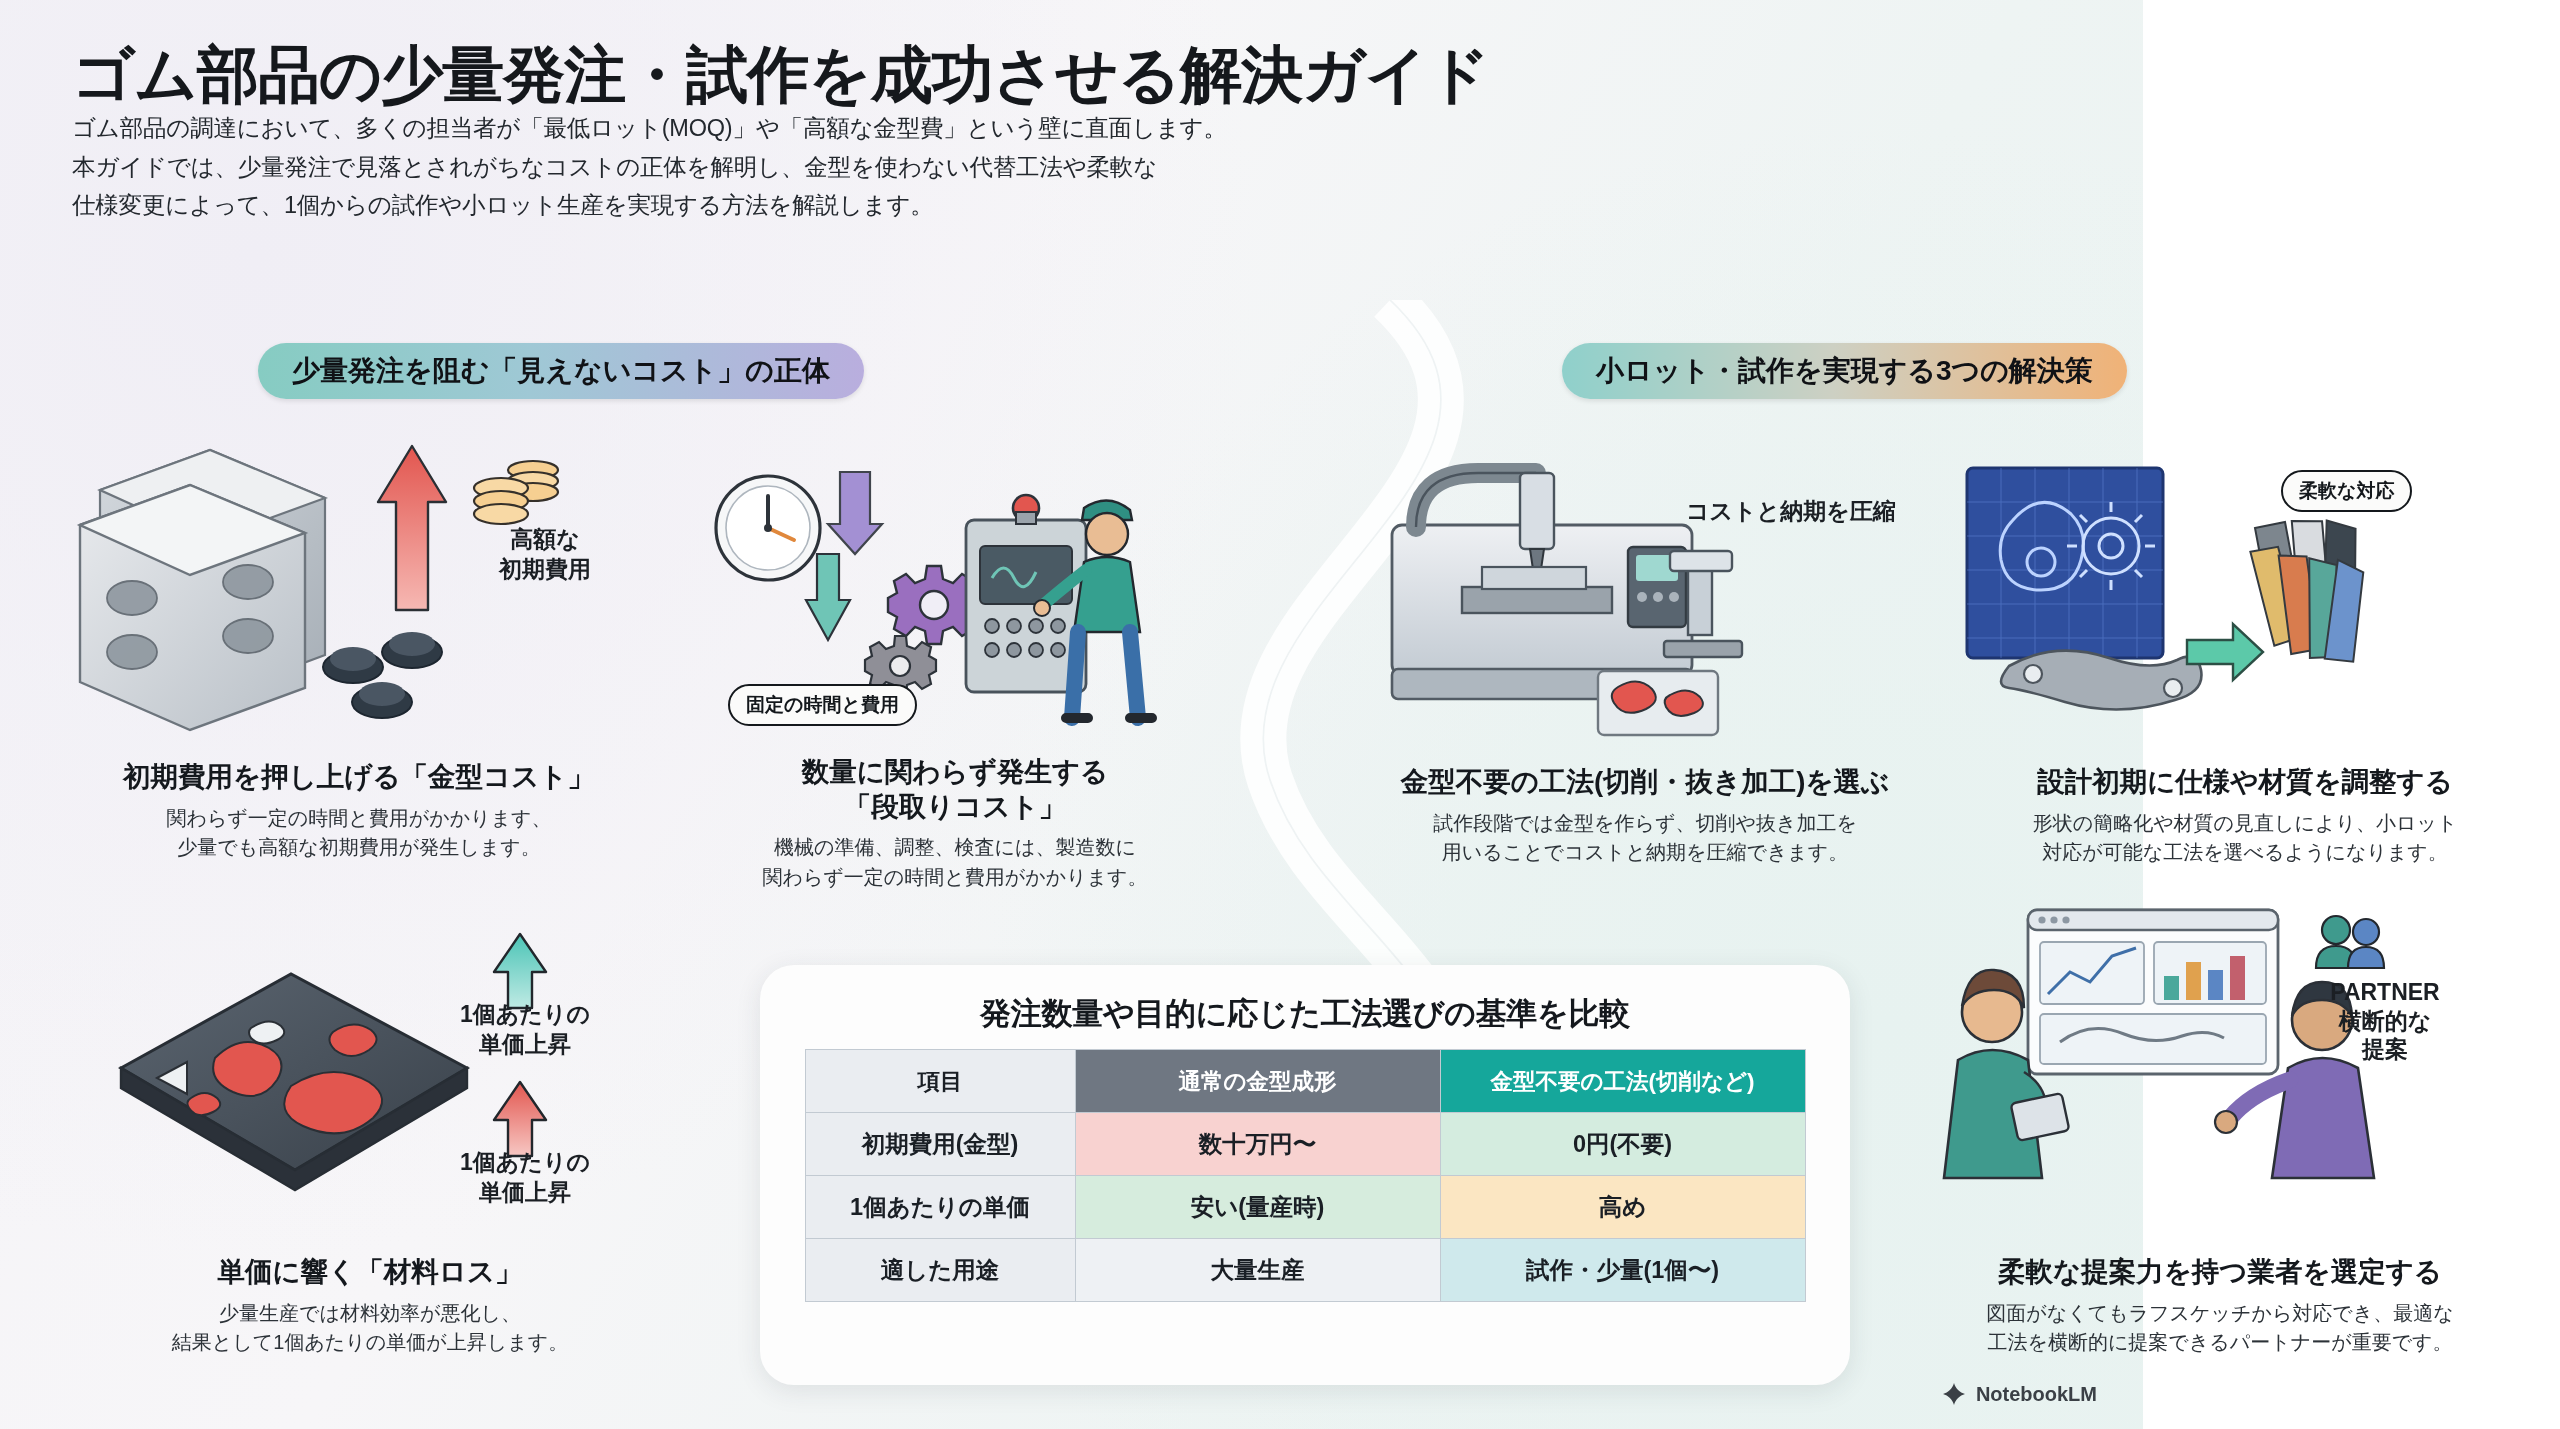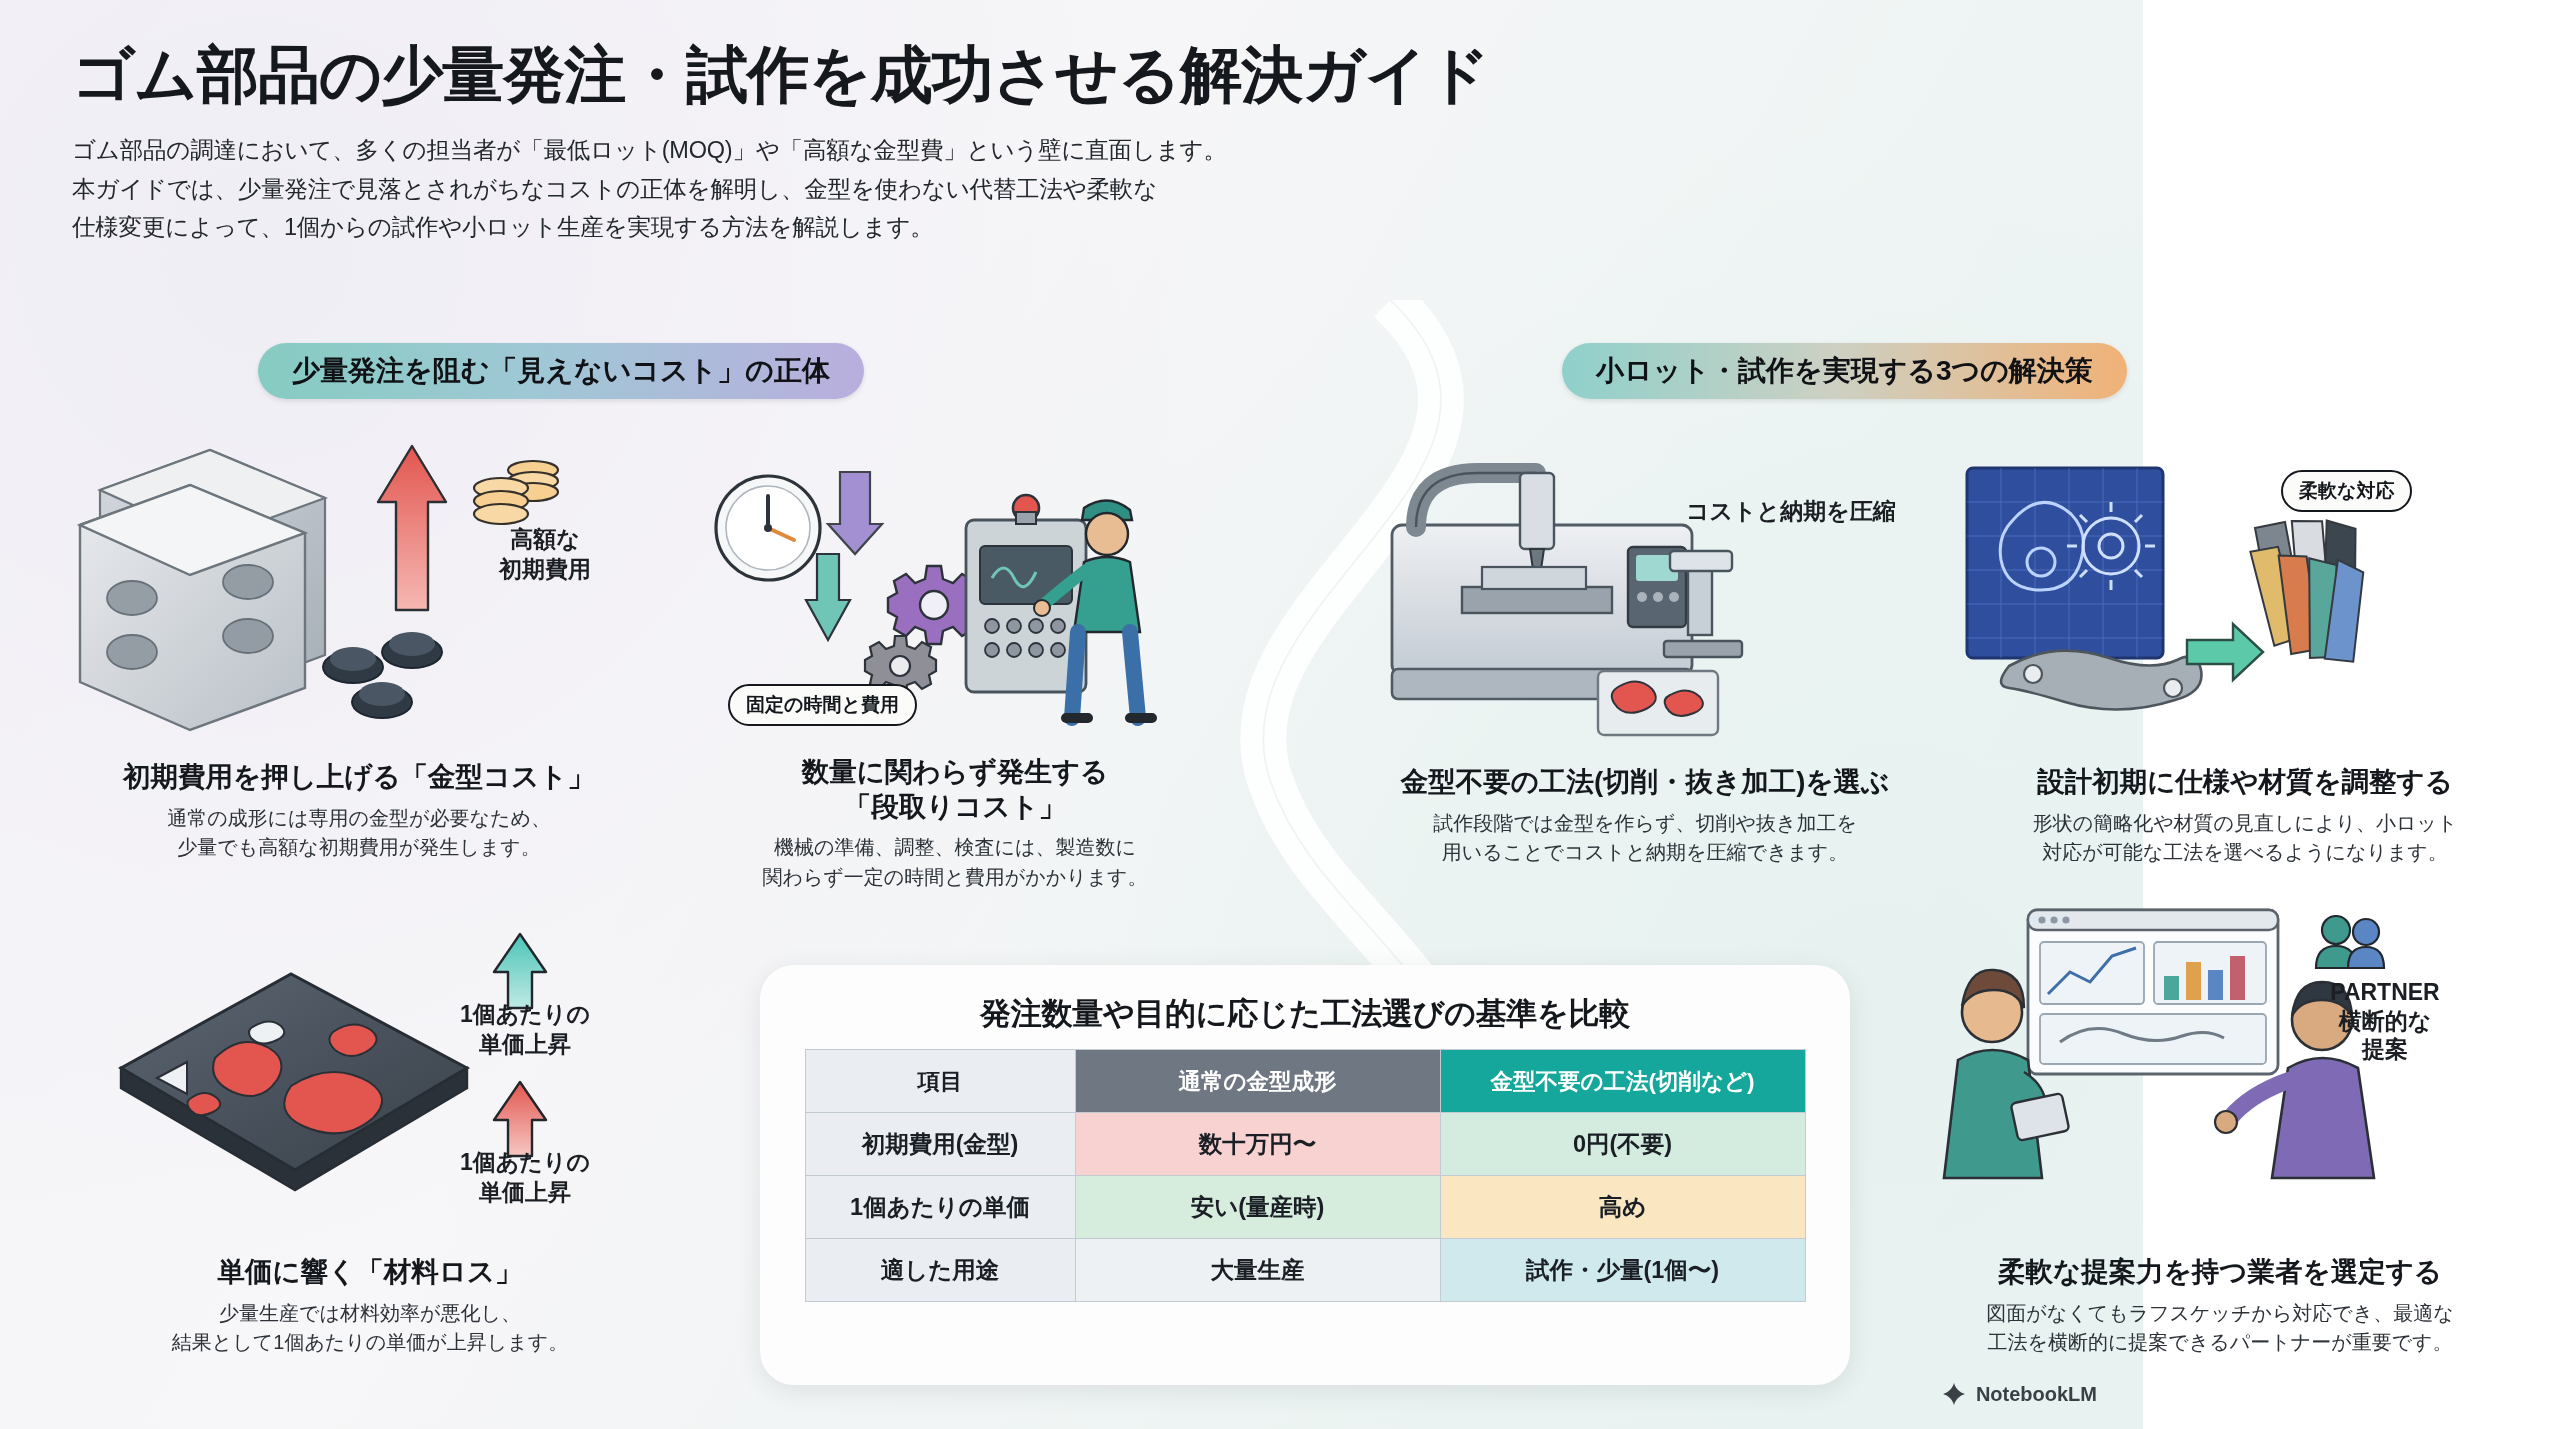--- a/index.html
+++ b/index.html
@@ -26,21 +26,21 @@
     pointer-events:none;
   }
 
   
   .header { position:absolute; left:72px; top:40px; width:1600px; }
   .main-title{
     font-size:62px; font-weight:700; letter-spacing:-1px;
     color:#15181c; line-height:1.12; white-space:nowrap;
   }
   .intro{
-    margin-top:22px; font-size:23.5px; line-height:1.62; color:#23282e;
+    font-size:23.5px; line-height:1.62; color:#23282e;
     font-weight:500; letter-spacing:-0.2px;
   }
   .intro div{ white-space:nowrap; }
 
   
   .badge{
     position:absolute; height:56px; border-radius:28px;
     display:flex; align-items:center; justify-content:center;
     color:#101216; font-size:28px; font-weight:700; letter-spacing:0px;
     padding:8px 34px; white-space:nowrap;
@@ -299,21 +299,21 @@
     <path d="M30,4 L56,42 L42,42 L42,78 L18,78 L18,42 L4,42 Z" fill="url(#gRed2)" stroke="#22272c" stroke-width="2.4" stroke-linejoin="round"></path>
   </svg>
   <div class="cap-small" style="left:455px; top:1148px; width:140px;">
     <div>1個あたりの</div>
     <div>単価上昇</div>
   </div>
 
   <div class="blk" style="left:49px; top:760px; width:620px;">
     <div class="hd">初期費用を押し上げる「金型コスト」</div>
     <div class="bd">
-      <div>通常の成形には専用の金型が必要なため、</div>
+      <div>関わらず一定の時間と費用がかかります、</div>
       <div>少量でも高額な初期費用が発生します。</div>
     </div>
   </div>
 
   <div class="blk" style="left:690px; top:755px; width:530px;">
     <div class="hd">数量に関わらず発生する</div>
     <div class="hd">「段取りコスト」</div>
     <div class="bd">
       <div>機械の準備、調整、検査には、製造数に</div>
       <div>関わらず一定の時間と費用がかかります。</div>

